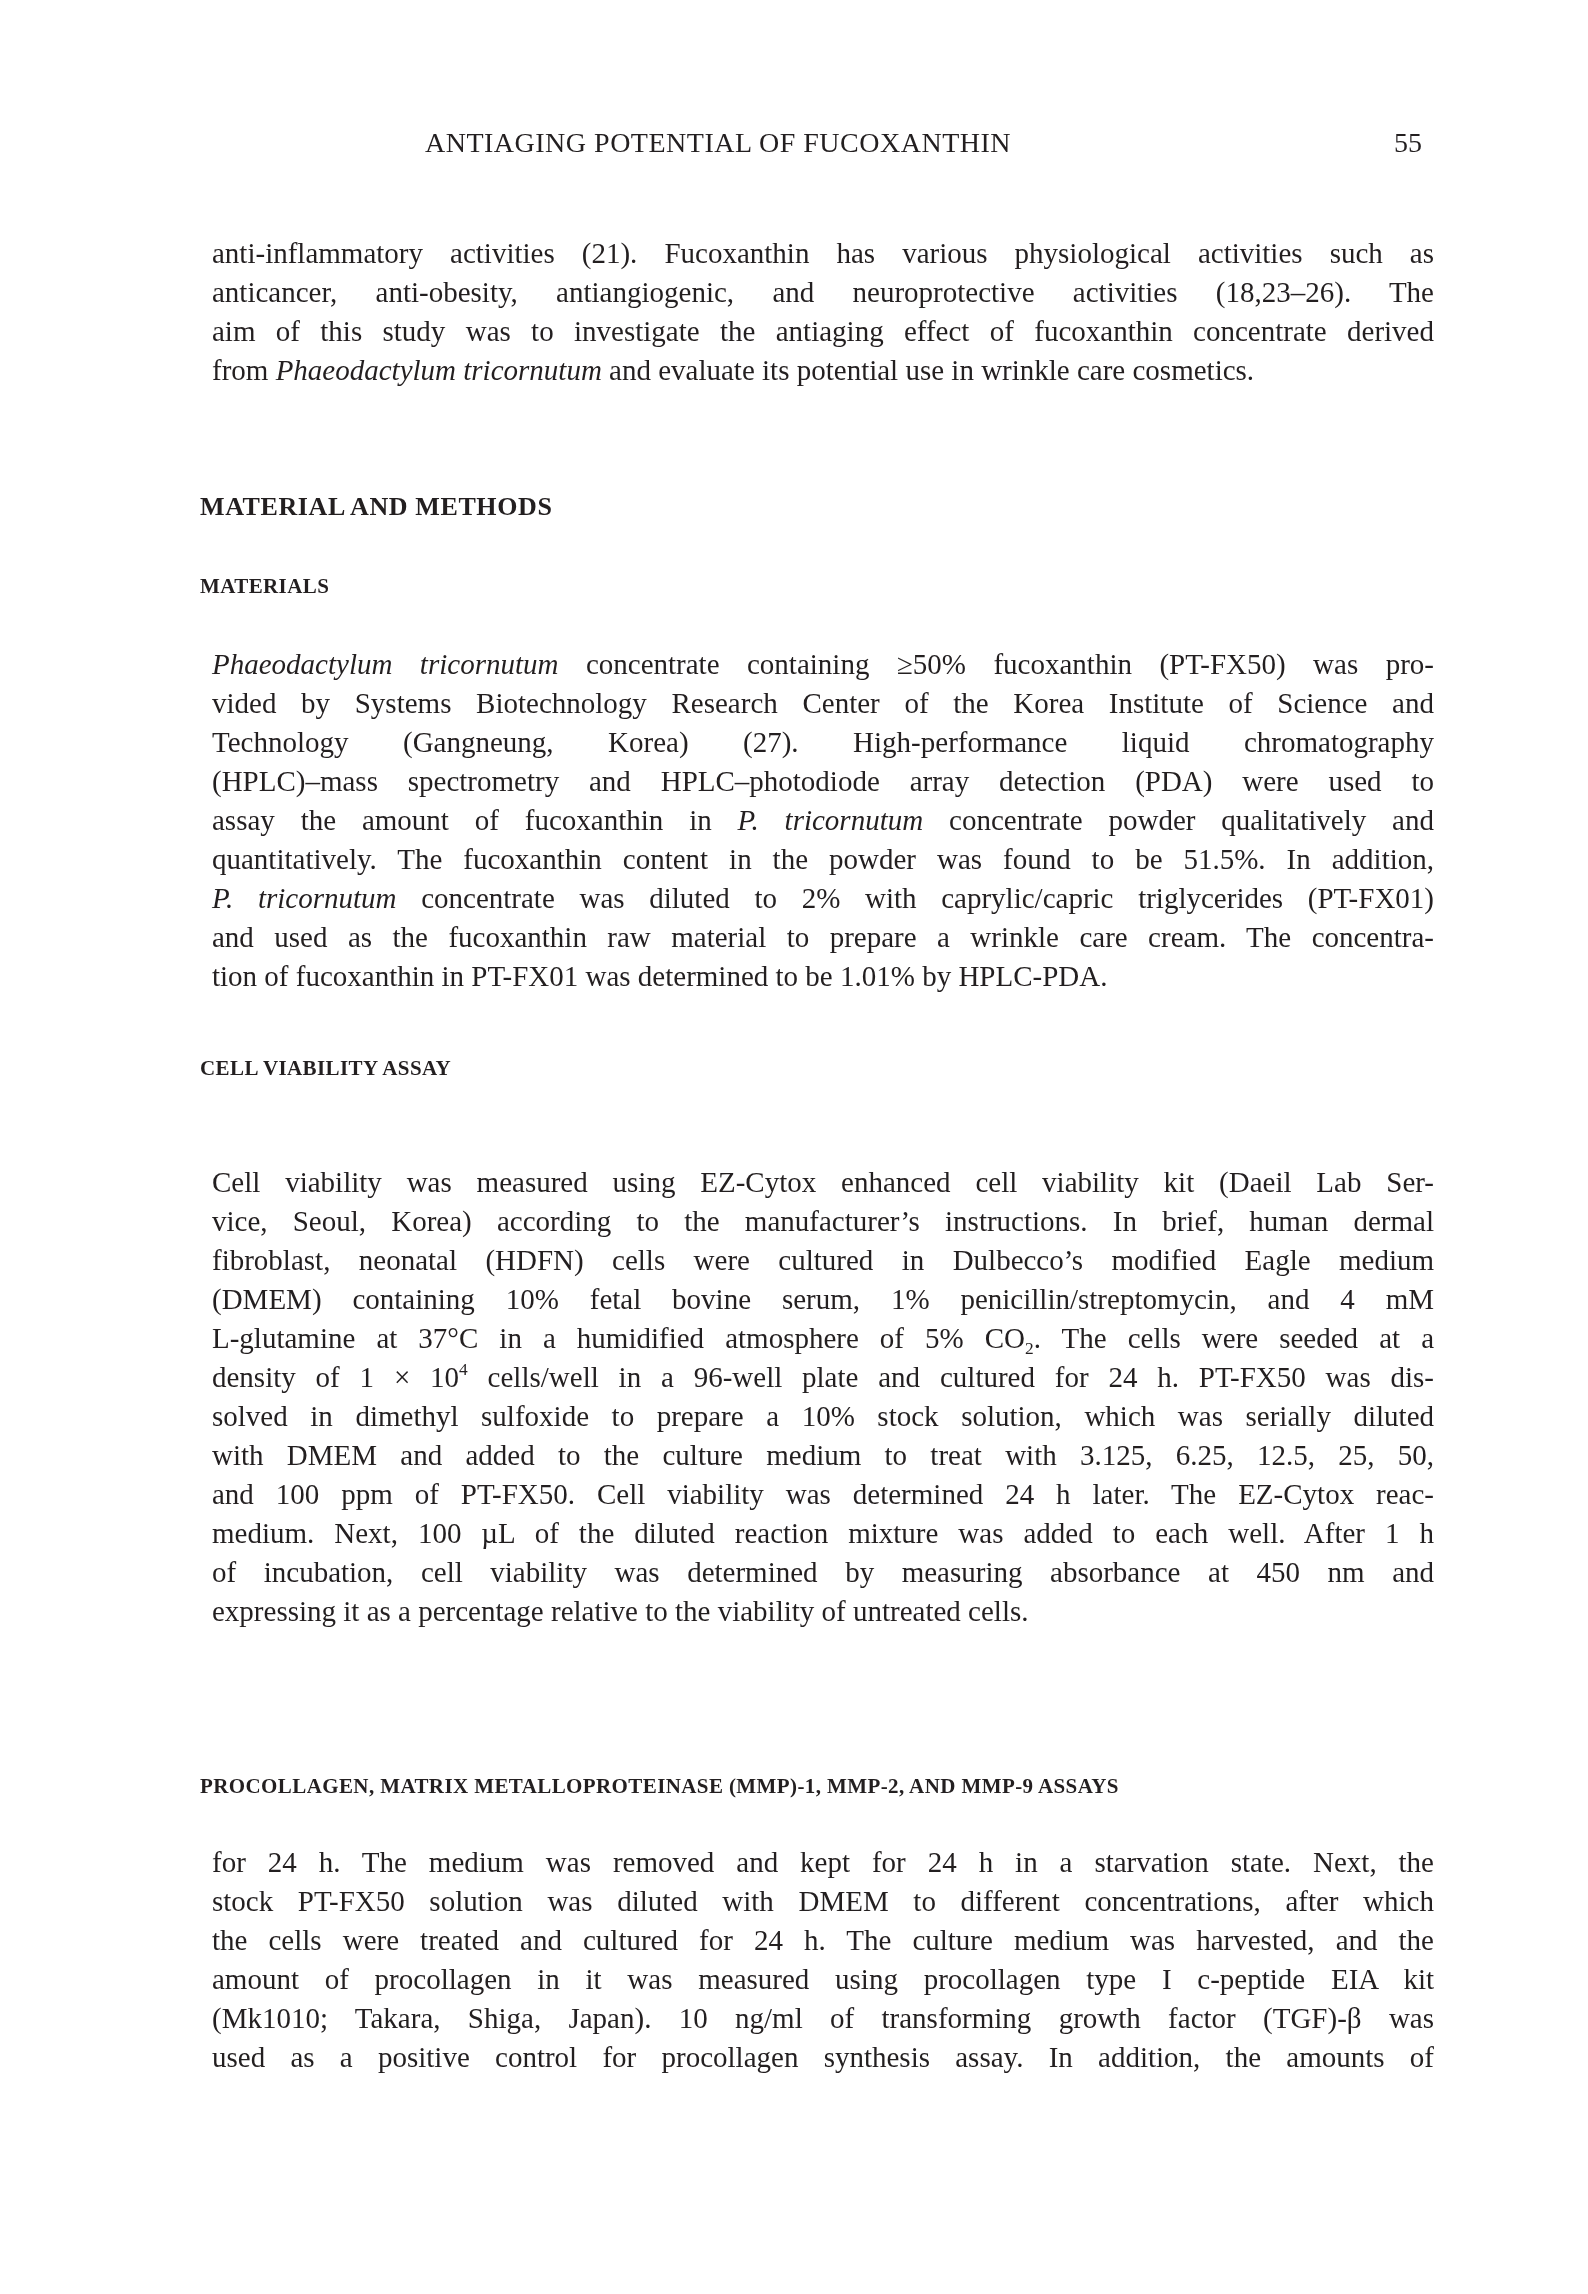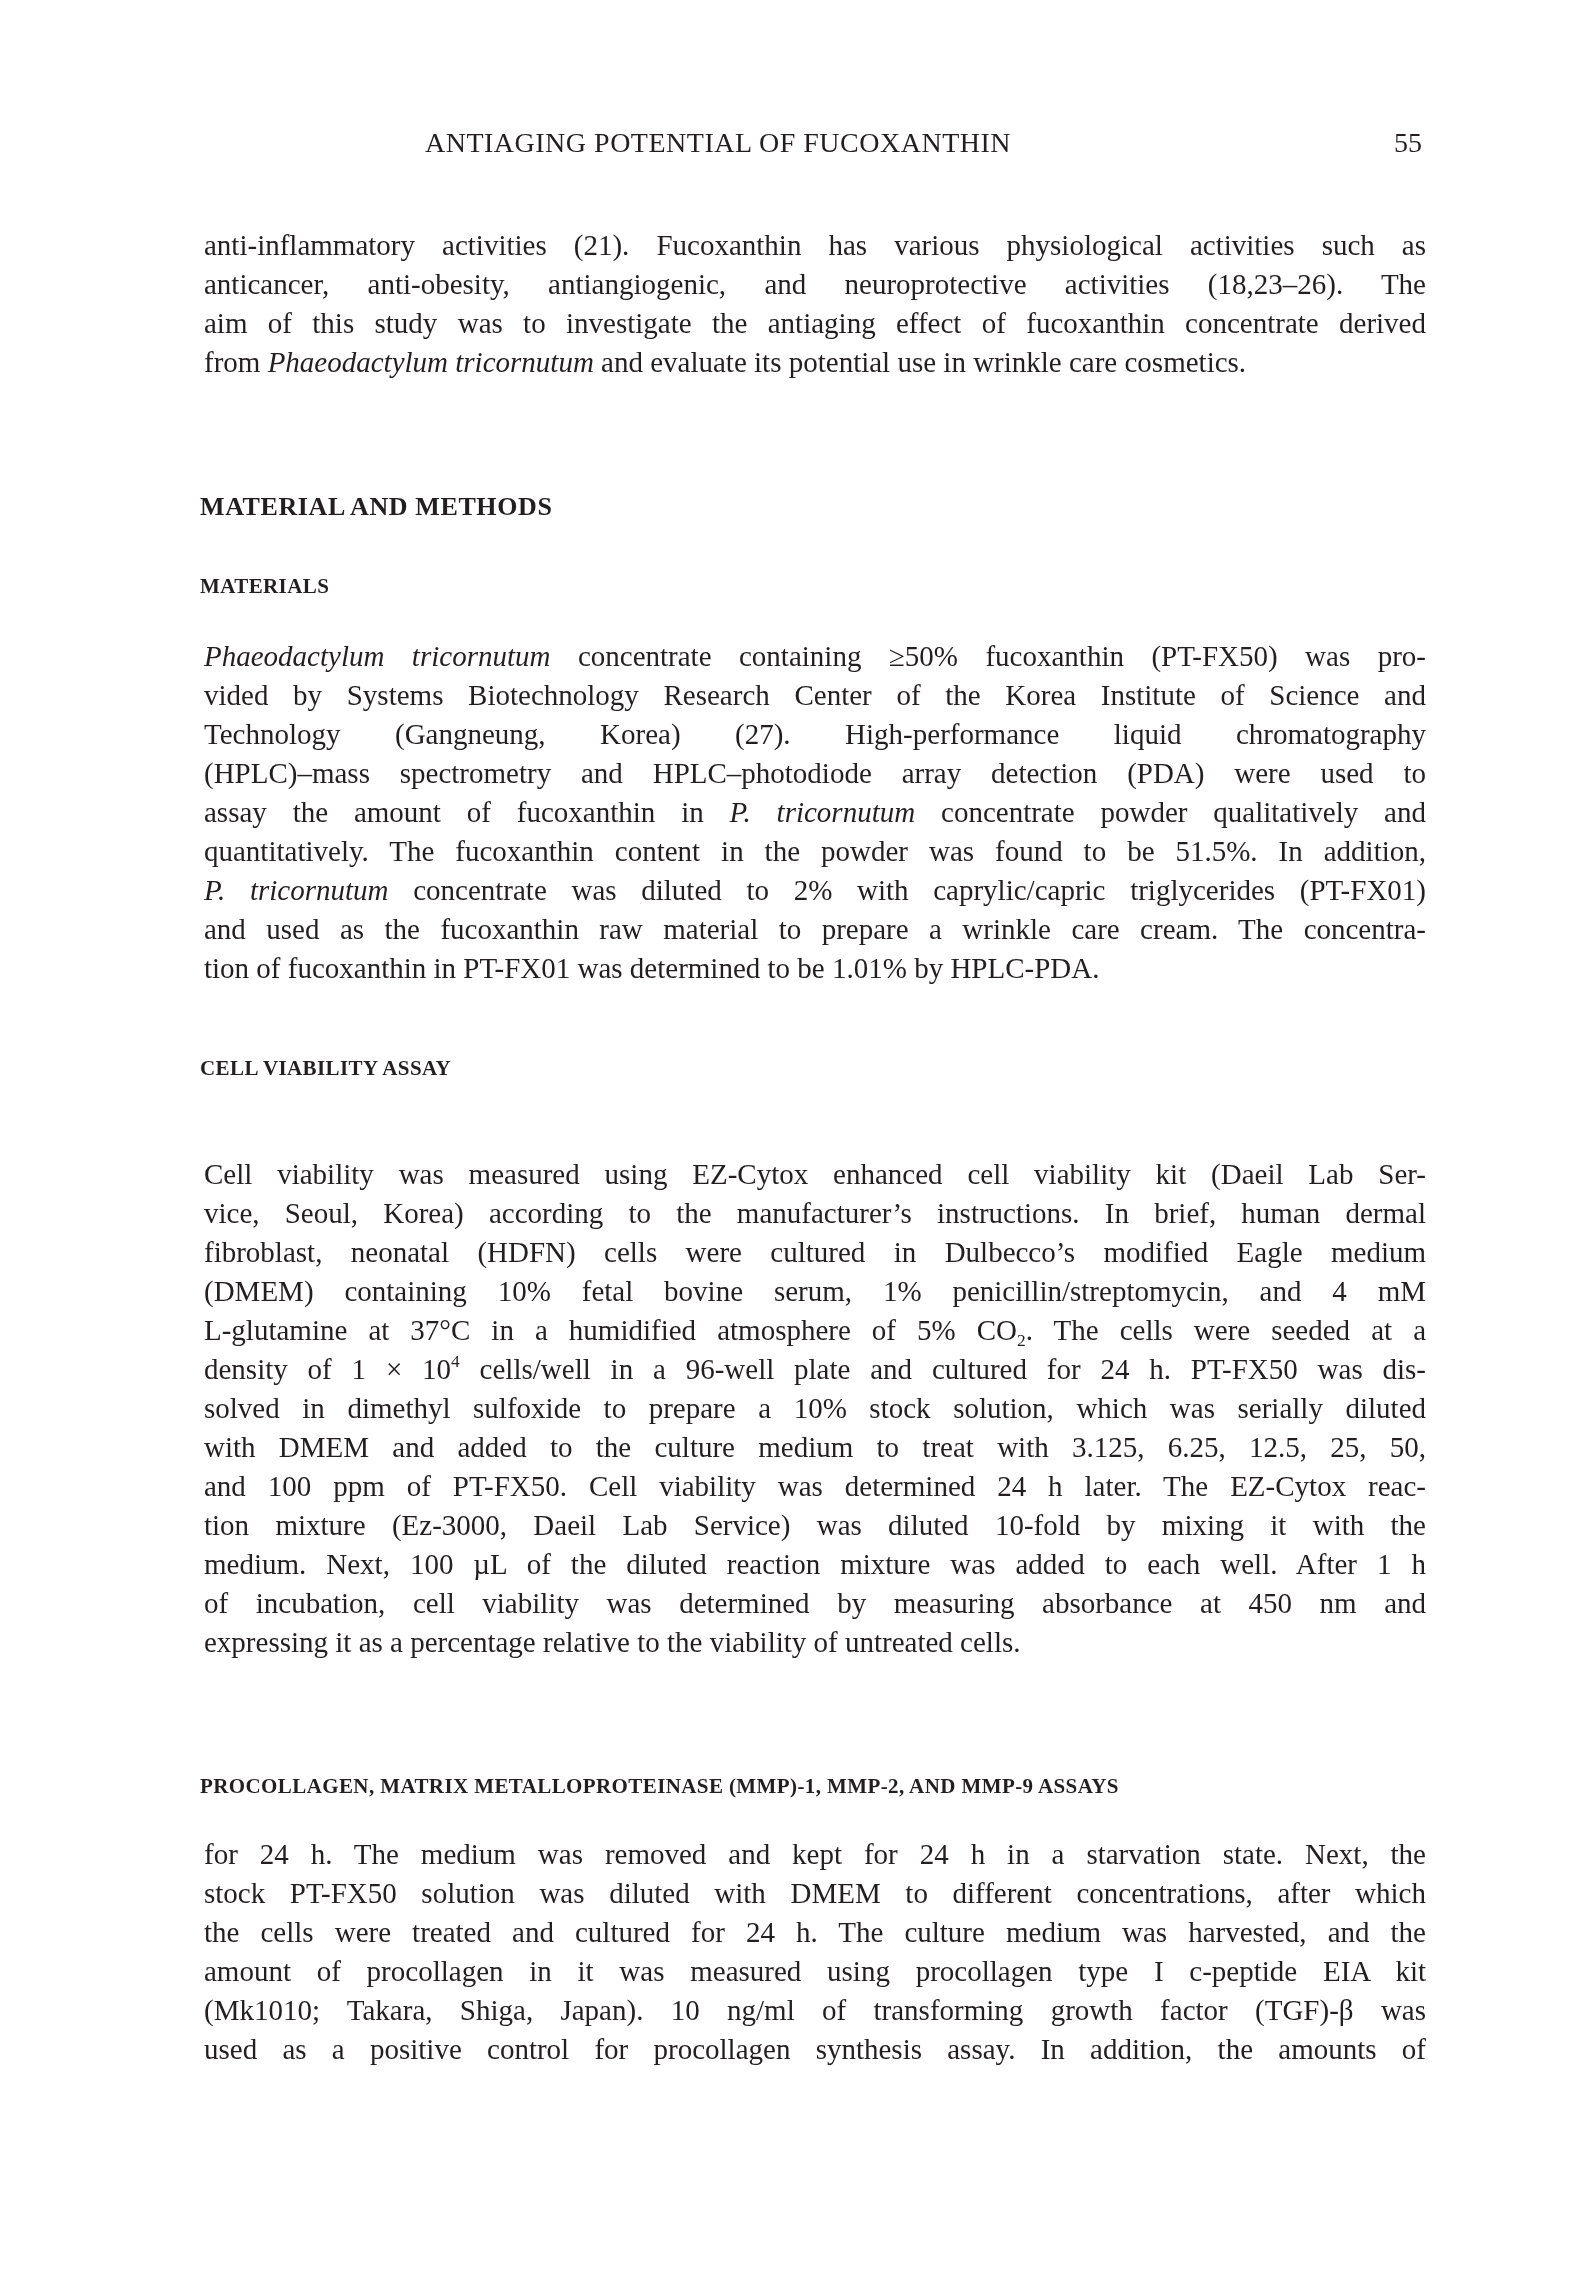--- a/index.html
+++ b/index.html
@@ -3,21 +3,21 @@
 <meta charset="utf-8">
 <style>
   html, body { margin: 0; padding: 0; background: #ffffff; }
   body { width: 1589px; height: 2295px; position: relative; overflow: hidden;
          font-family: "Liberation Serif", "DejaVu Serif", serif; color: #231f20; }
   .running-head { position: absolute; top: 127px; left: 200px; width: 1222px; height: 38px; }
   .running-title { position: absolute; left: 0; width: 1036px; text-align: center; top: 0;
                    font-size: 28px; letter-spacing: 0.5px; }
   .page-number { position: absolute; right: 0; top: 0; font-size: 28px; }
   .para { position: absolute; left: 200px; width: 1222px; font-size: 29px; line-height: 39px;
-          text-align: justify; margin: 4px; }
+          text-align: justify; margin: 12px; }
   .para i { font-style: italic; }
   .h1 { position: absolute; left: 200px; font-size: 26px; font-weight: bold; letter-spacing: 0.6px; margin: 0; }
   .h2 { position: absolute; left: 200px; font-size: 21px; letter-spacing: 0.4px; margin: 0; }
   sup { font-size: 60%; vertical-align: 0; position: relative; top: -0.7em; line-height: 0; }
   sub { font-size: 60%; vertical-align: 0; position: relative; top: 0.35em; line-height: 0; }
   .ln { display: block; text-align: justify; text-align-last: justify; height: 39px; white-space: nowrap; }
   .ln.last { text-align-last: left; }
 </style>
 </head>
 <body>
@@ -55,21 +55,20 @@
 <div class="para" style="top:1151px;">
   <span class="ln">Cell viability was measured using EZ-Cytox enhanced cell viability kit (Daeil Lab Ser-</span>
   <span class="ln">vice, Seoul, Korea) according to the manufacturer’s instructions. In brief, human dermal</span>
   <span class="ln">fibroblast, neonatal (HDFN) cells were cultured in Dulbecco’s modified Eagle medium</span>
   <span class="ln">(DMEM) containing 10% fetal bovine serum, 1% penicillin/streptomycin, and 4 mM</span>
   <span class="ln"><span>L-glutamine at 37°C in a humidified atmosphere of 5% CO</span><sub>2</sub><span>. The cells were seeded at a</span></span>
   <span class="ln"><span>density of 1 × 10</span><sup>4</sup><span> cells/well in a 96-well plate and cultured for 24 h. PT-FX50 was dis-</span></span>
   <span class="ln">solved in dimethyl sulfoxide to prepare a 10% stock solution, which was serially diluted</span>
   <span class="ln">with DMEM and added to the culture medium to treat with 3.125, 6.25, 12.5, 25, 50,</span>
   <span class="ln">and 100 ppm of PT-FX50. Cell viability was determined 24 h later. The EZ-Cytox reac-</span>
-  <span class="ln">tion mixture (Ez-3000, Daeil Lab Service) was diluted 10-fold by mixing it with the</span>
   <span class="ln">medium. Next, 100 µL of the diluted reaction mixture was added to each well. After 1 h</span>
   <span class="ln">of incubation, cell viability was determined by measuring absorbance at 450 nm and</span>
   <span class="ln last">expressing it as a percentage relative to the viability of untreated cells.</span>
 </div>
 
 <h2 class="h2" style="top:1774px;">PROCOLLAGEN, MATRIX METALLOPROTEINASE (MMP)-1, MMP-2, AND MMP-9 ASSAYS</h2>
 
 <div class="para" style="top:1831px;">
   <span class="ln">for 24 h. The medium was removed and kept for 24 h in a starvation state. Next, the</span>
   <span class="ln">stock PT-FX50 solution was diluted with DMEM to different concentrations, after which</span>

